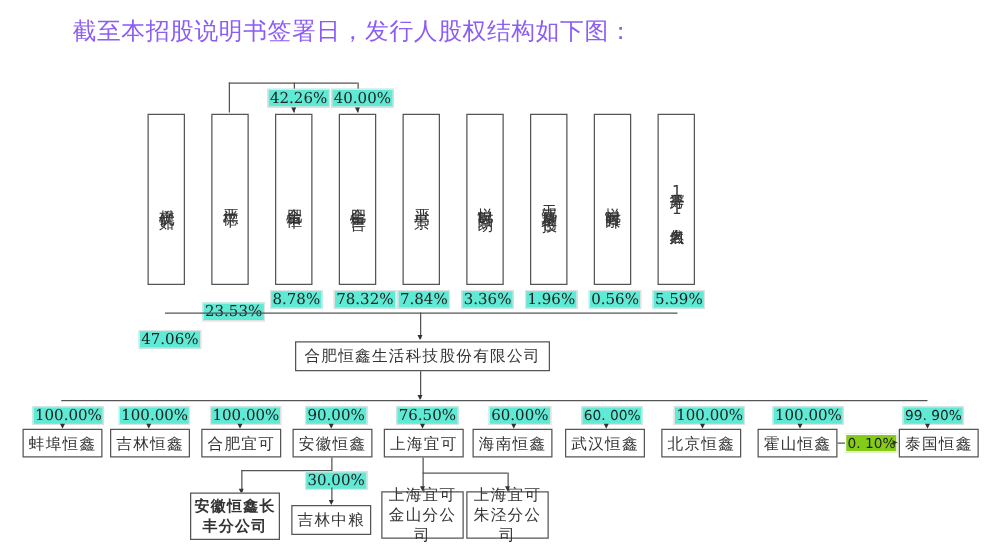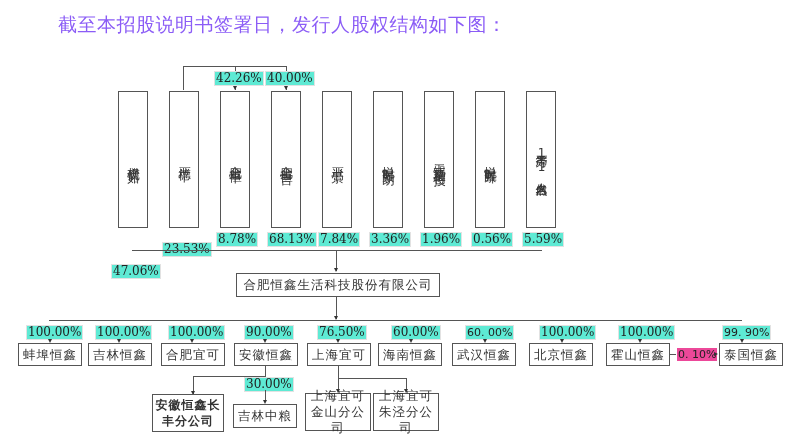--- a/index.html
+++ b/index.html
@@ -61,21 +61,21 @@
 <div class="vbox" style="left:475px;top:91px;width:30px;height:137px;">
     <span class="vtext">悦时景晖</span>
   </div>
 <div class="vbox" style="left:526px;top:91px;width:30px;height:137px;">
     <span class="vtext" style="font-size:12px;letter-spacing:0;">严秀等11名自然人</span>
   </div>
 
 <div class="pct" style="left:111px;top:232px;margin-top:32px;">47.06%</div>
 <div class="pct" style="left:162px;top:242px;">23.53%</div>
 <div class="pct" style="left:216px;top:232px;">8.78%</div>
-<div class="pct" style="left:267px;top:232px;">68.13%</div>
+<div class="pct" style="left:267px;top:232px;">78.32%</div>
 <div class="pct" style="left:318px;top:232px;">7.84%</div>
 <div class="pct" style="left:369px;top:232px;">3.36%</div>
 <div class="pct" style="left:420px;top:232px;">1.96%</div>
 <div class="pct" style="left:471px;top:232px;">0.56%</div>
 <div class="pct" style="left:522px;top:232px;">5.59%</div>
 
 <div class="line" style="left:132px;top:250px;width:410px;height:1px;"></div>
 <div class="line" style="left:336px;top:250px;width:1px;height:21px;"></div>
 <div class="arrow" style="left:334px;top:268px;"></div>
 
@@ -134,21 +134,21 @@
     <span>北京恒鑫</span>
   </div>
 <div class="box" style="left:606px;top:343px;width:64px;height:23px;">
     <span>霍山恒鑫</span>
   </div>
 <div class="box" style="left:719px;top:343px;width:64px;height:23px;">
     <span>泰国恒鑫</span>
   </div>
 
 <div class="line" style="left:670px;top:354px;width:48px;height:1px;"></div>
-<div class="pct" style="left:676px;top:347px;font-family:'DejaVu Sans','Liberation Sans',sans-serif;font-size:11px;background:#ec4899;border-color:#fff;">0. 10%</div>
+<div class="pct" style="left:676px;top:347px;font-family:'DejaVu Sans','Liberation Sans',sans-serif;font-size:11px;background:#84cc16;border-color:#fff;">0. 10%</div>
 <div class="arrow-r" style="left:714px;top:352px;"></div>
 
 <div class="line" style="left:265px;top:366px;width:1px;height:10px;"></div>
 <div class="line" style="left:193px;top:376px;width:73px;height:1px;"></div>
 <div class="line" style="left:193px;top:376px;width:1px;height:18px;"></div>
 <div class="arrow" style="left:191px;top:391px;"></div>
 <div class="pct" style="left:244px;top:377px;">30.00%</div>
 <div class="line" style="left:265px;top:390px;width:1px;height:12px;"></div>
 <div class="arrow" style="left:263px;top:400px;"></div>
 

